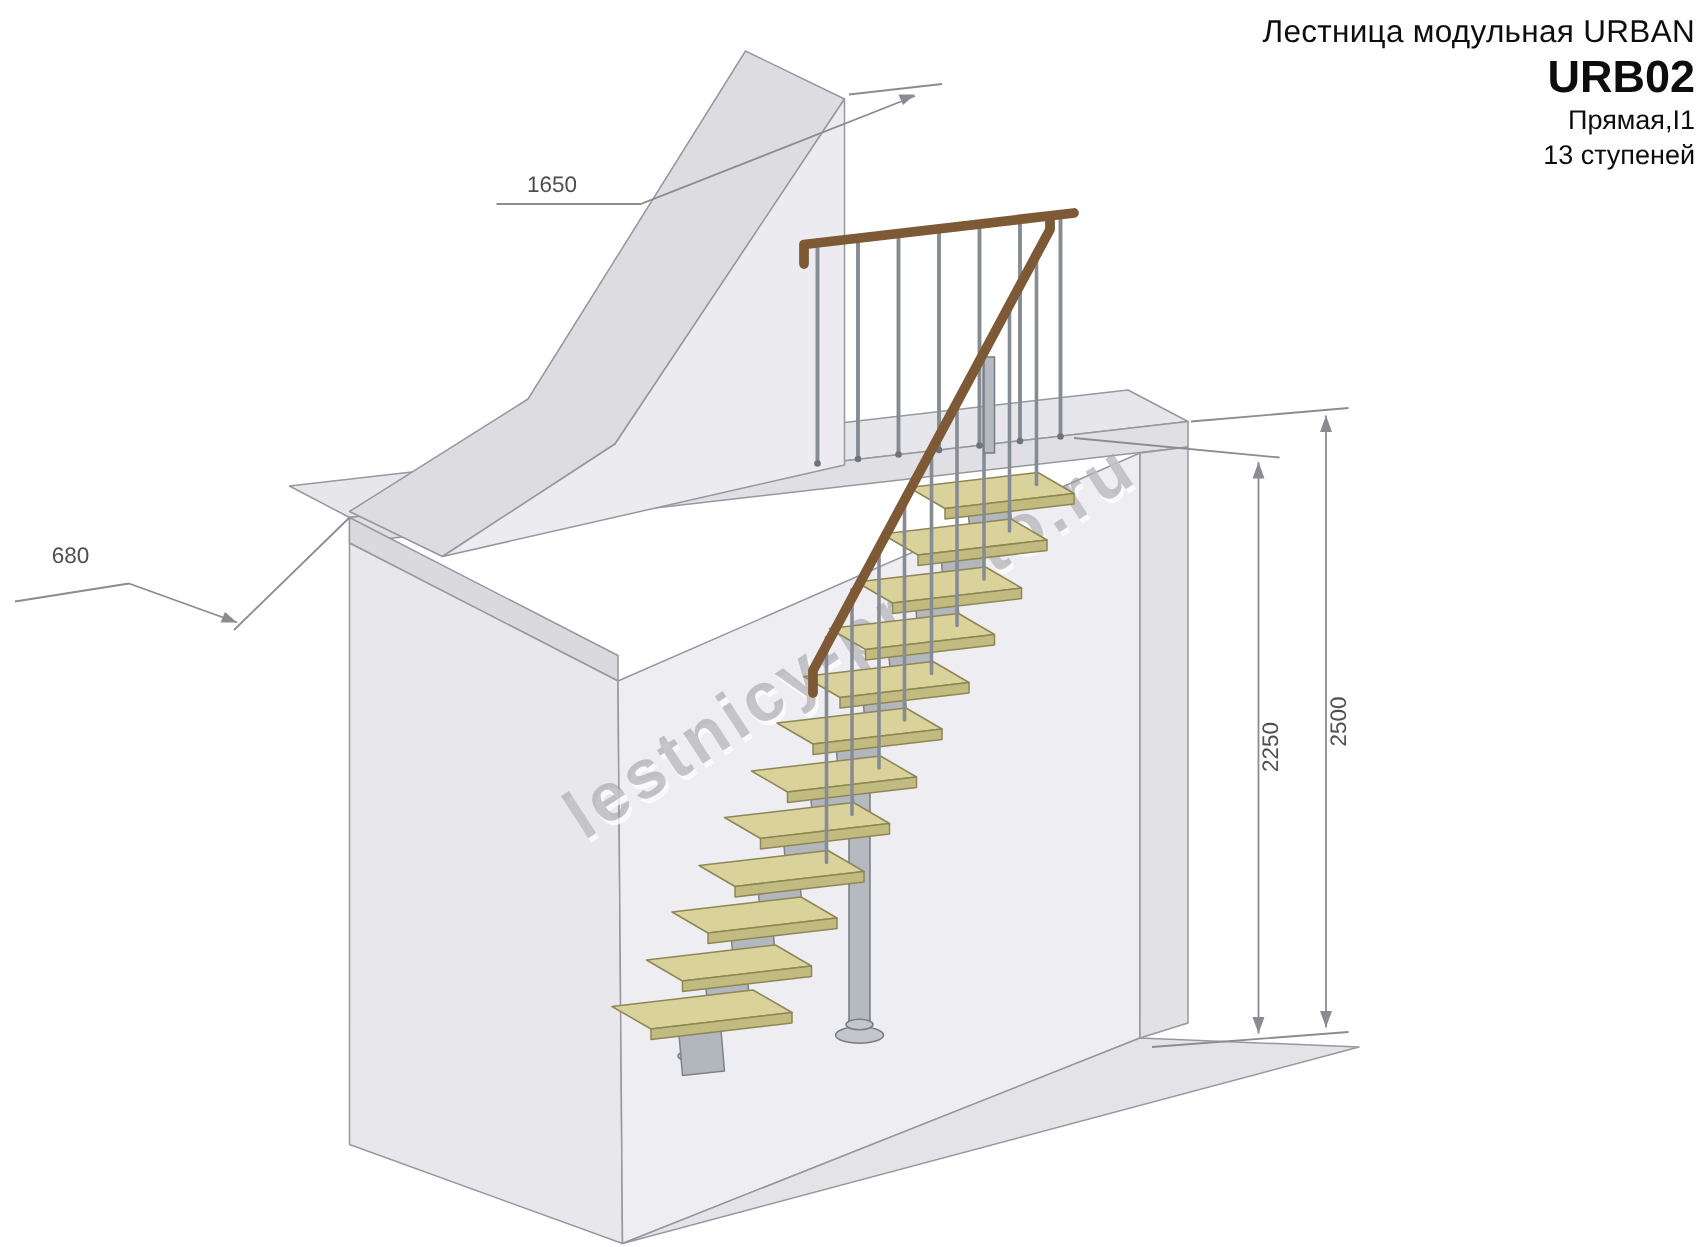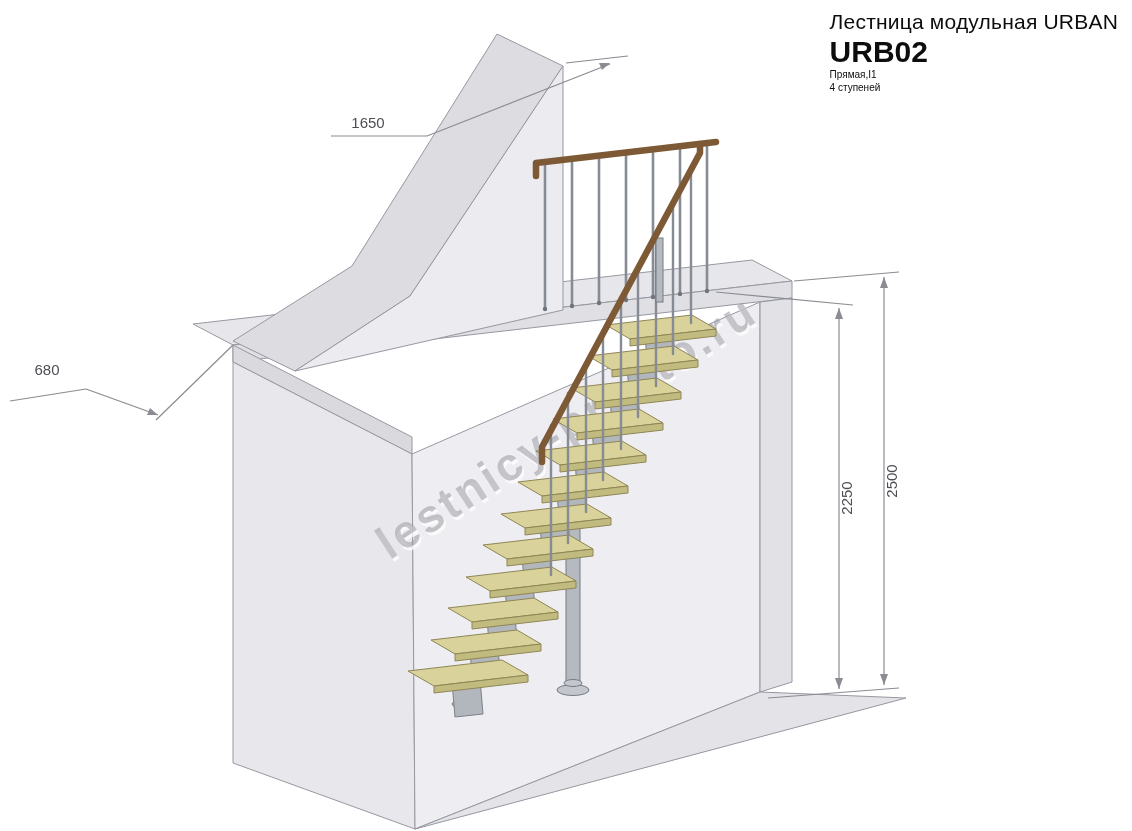--- a/index.html
+++ b/index.html
@@ -1,22 +1,22 @@
 <!DOCTYPE html>
 <html><head>
 <meta charset="utf-8">
 <style>
   html,body{margin:0;padding:0;background:#ffffff;}
   .page{position:relative;width:1132px;height:831px;background:#ffffff;overflow:hidden;
         font-family:"Liberation Sans",sans-serif;}
   .drawing-svg{position:absolute;left:0;top:0;}
-  .titleblock{position:absolute;top:10px;right:14px;text-align:left;color:#0d0d0d;}
+  .titleblock{position:absolute;top:10px;right:2px;text-align:right;color:#0d0d0d;}
   .titleblock .t1{font-size:21px;font-weight:400;letter-spacing:.2px;}
   .titleblock .t2{font-size:30px;font-weight:700;margin-top:1px;}
-  .titleblock .t3,.titleblock .t4{font-size:10px;line-height:1.25;}
+  .titleblock .t3,.titleblock .t4{font-size:18px;line-height:1.25;}
   .dimtext{font-size:15px;fill:#4e4e55;}
   .wm{font-size:46px;font-weight:700;letter-spacing:3px;}
   .room{stroke:#9698a0;stroke-width:1;stroke-linejoin:round;}
   .dimline{stroke:#8b8b93;stroke-width:1.2;fill:none;}
   .dimarrow{fill:#8b8b93;stroke:none;}
   .tread-top{fill:#d9d29b;stroke:#8f8656;stroke-width:1;stroke-linejoin:round;}
   .tread-front{fill:#c2bb80;stroke:#8f8656;stroke-width:1;stroke-linejoin:round;}
   .module{fill:#b2b6bd;stroke:#7c818a;stroke-width:1;stroke-linejoin:round;}
   .metal{fill:#b5b9c0;stroke:#767b83;stroke-width:1;}
   .baluster{stroke:#878c94;stroke-width:2.4;stroke-linecap:round;}
@@ -166,16 +166,16 @@
 
       <polyline class="rail" points="542,462 542,447 700,153 700,144"></polyline>
       <polyline class="rail" points="536,176 536,163 716,142"></polyline>
     </g>
   </svg>
 
   <div class="titleblock">
     <div class="t1">Лестница модульная URBAN</div>
     <div class="t2">URB02</div>
     <div class="t3">Прямая,I1</div>
-    <div class="t4">4 ступеней</div>
+    <div class="t4">13 ступеней</div>
   </div>
 
 </div>
 
 </body></html>

